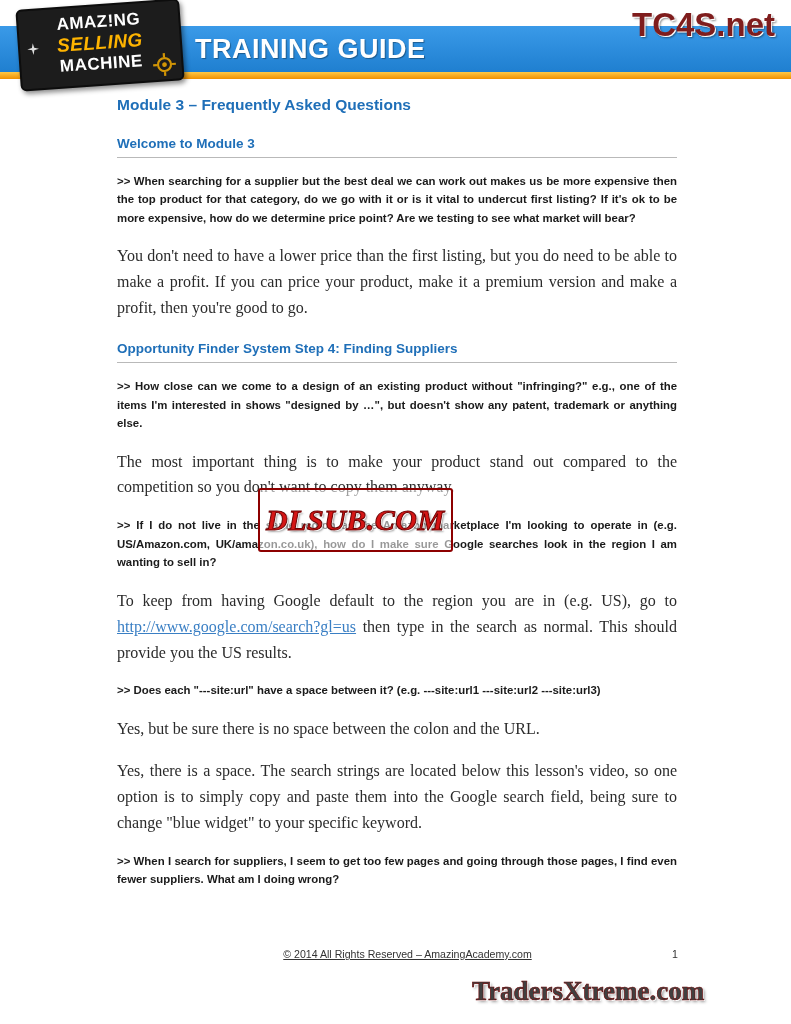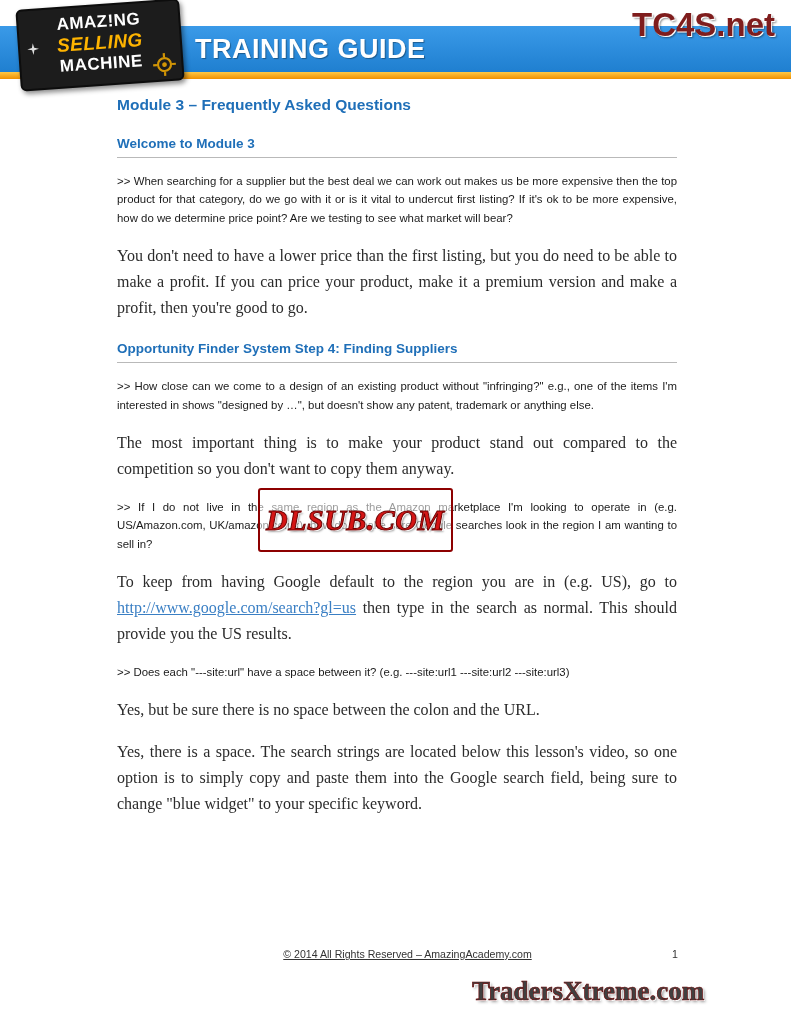--- a/index.html
+++ b/index.html
@@ -142,21 +142,21 @@
     margin: 8px 0 6px 0;
     font-family: "Liberation Sans", sans-serif;
   }
   .rule {
     border-bottom: 1px solid #b9b9b9;
     margin-bottom: 14px;
     width: 100%;
   }
   p.q {
     font-size: 11.4px;
-    font-weight: normal;
+    font-weight: bold;
     color: #1a1a1a;
     line-height: 1.62;
     margin: 0 0 14px 0;
     text-align: justify;
     font-family: "Liberation Sans", sans-serif;
   }
   p.a {
     font-size: 16px;
     color: #2b2b2b;
     line-height: 1.62;
@@ -276,20 +276,21 @@
 
     <p class="a">
       <span>To keep from having Google default to the region you are in (e.g. US), go to </span><a class="link" href="#">http://www.google.com/search?gl=us</a><span> then type in the search as normal.  This should provide you the US results.</span>
     </p>
 
     <p class="q tight">&gt;&gt; Does each "---site:url" have a space between it? (e.g. ---site:url1 ---site:url2 ---site:url3)</p>
     <p class="a tight">Yes, but be sure there is no space between the colon and the URL.</p>
 
     <p class="a">Yes, there is a space. The search strings are located below this lesson's video, so one option is to simply copy and paste them into the Google search field, being sure to change "blue widget" to your specific keyword.</p>
 
+    <p class="q">&gt;&gt; When I search for suppliers, I seem to get too few pages and going through those pages, I find even fewer suppliers. What am I doing wrong?</p>
   </div>
 </div>
 
 <div class="wm-dlsub">DLSUB.COM</div>
 <div class="wm-traders">TradersXtreme.com</div>
 
 <div class="footer">© 2014 All Rights Reserved – AmazingAcademy.com</div>
 <div class="footer-page">1</div>
 
 </body></html>

